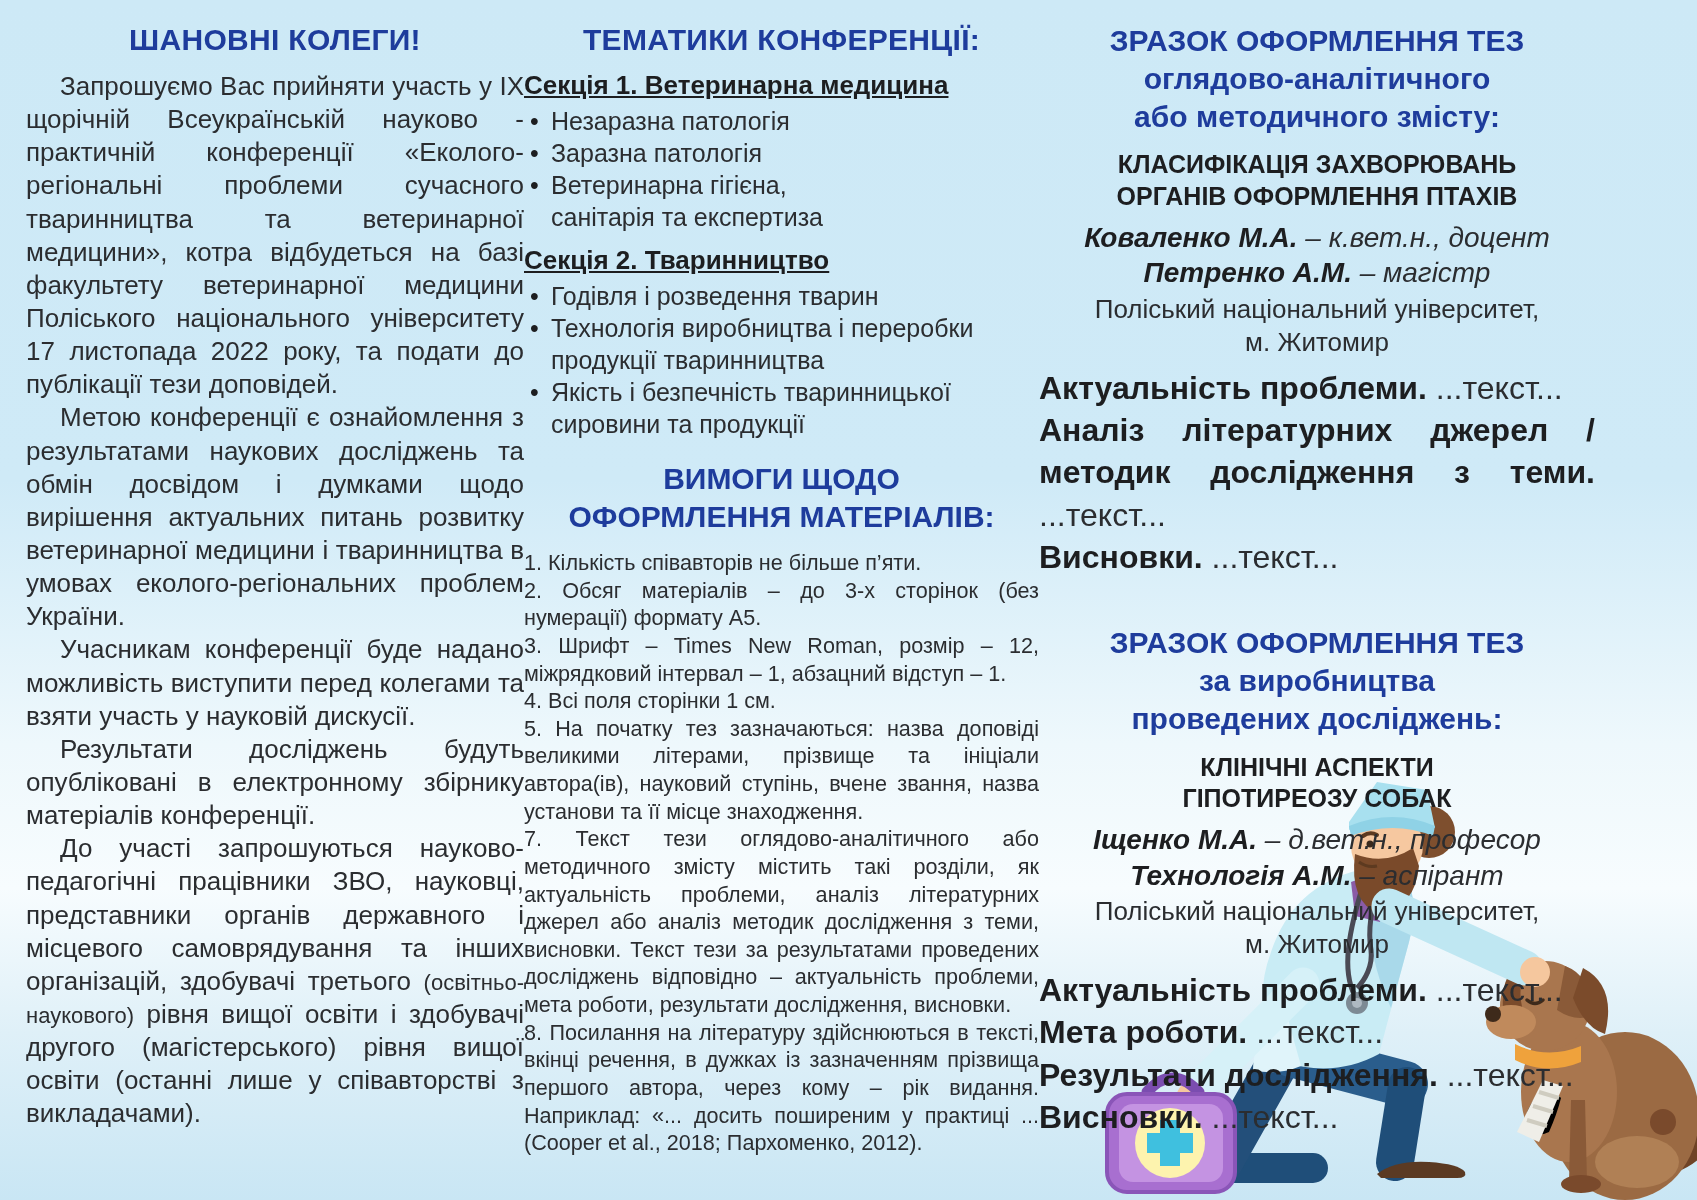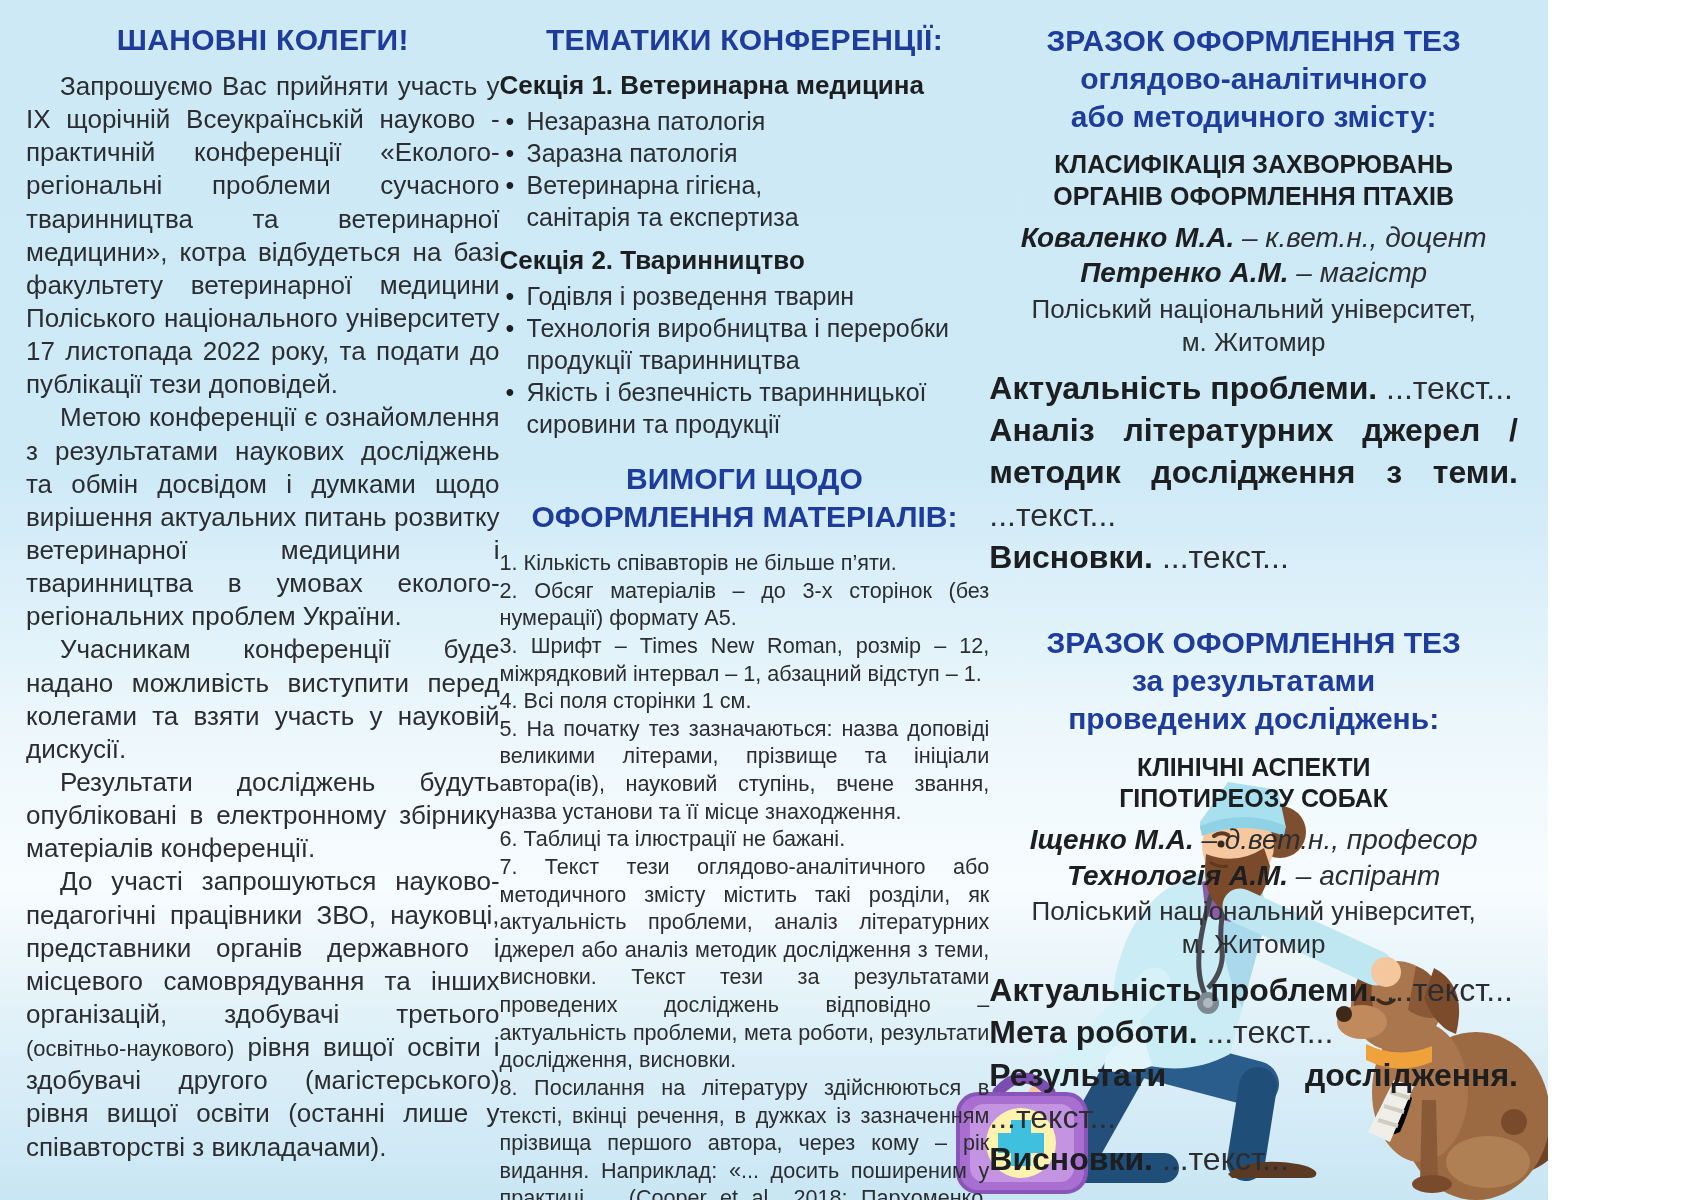--- a/index.html
+++ b/index.html
@@ -1,18 +1,18 @@
 <!DOCTYPE html>
 <html><head>
 <meta charset="utf-8">
 <style>
   html,body{margin:0;padding:0;}
   .page{
     position:relative;
-    width:1548px;height:1200px;
+    width:1697px;height:1200px;
     box-sizing:border-box;
     overflow:hidden;
     background:linear-gradient(180deg,#cde9f6 0%,#cfeaf7 40%,#eef8fc 62%,#f7fcfe 74%,#dff0f8 86%,#c9e6f4 100%);
     font-family:"Liberation Sans",sans-serif;
     color:#2b2d30;
     display:flex;
     padding:18px 30px 0 26px;
   }
   .col{position:relative;z-index:2;}
   .col1{width:498px;}
@@ -34,20 +34,21 @@
     text-indent:34px;
     margin:0;
   }
   .small-inline{font-size:22px;}
   
   .sec-head{
     font-weight:700;
     font-size:26px;
     color:#1d1e20;
     margin:12px 0 4px 0;
+    text-decoration:underline;
   }
   .bullet{
     position:relative;
     font-size:25px;
     line-height:1.28;
     padding-left:27px;
     white-space:pre-line;
   }
   .bullet::before{
     content:"\2022";
@@ -147,21 +148,20 @@
       <div class="bullet">Якість і безпечність тваринницької сировини та продукції</div>
     </div>
 
     <div class="req-title">ВИМОГИ ЩОДО
 ОФОРМЛЕННЯ МАТЕРІАЛІВ:</div>
     <p class="req-item">1. Кількість співавторів не більше п’яти.</p>
     <p class="req-item">2. Обсяг матеріалів – до 3-х сторінок (без нумерації) формату А5.</p>
     <p class="req-item">3. Шрифт – Times New Roman, розмір – 12, міжрядковий інтервал – 1, абзацний відступ – 1.</p>
     <p class="req-item">4. Всі поля сторінки 1 см.</p>
     <p class="req-item">5. На початку тез зазначаються: назва доповіді великими літерами, прізвище та ініціали автора(ів), науковий ступінь, вчене звання, назва установи та її місце знаходження.</p>
-    <p class="req-item">6. Таблиці та ілюстрації не бажані.</p>
     <p class="req-item">7. Текст тези оглядово-аналітичного або методичного змісту містить такі розділи, як актуальність проблеми, аналіз літературних джерел або аналіз методик дослідження з теми, висновки. Текст тези за результатами проведених досліджень відповідно – актуальність проблеми, мета роботи, результати дослідження, висновки.</p>
     <p class="req-item">8. Посилання на літературу здійснюються в тексті, вкінці речення, в дужках із зазначенням прізвища першого автора, через кому – рік видання. Наприклад: «... досить поширеним у практиці ... (Cooper et al., 2018; Пархоменко, 2012).</p>
   </div>
 
   <div class="col col3">
 
     <div class="sample">
       <div class="s-title">
         <div>ЗРАЗОК ОФОРМЛЕННЯ ТЕЗ</div>
         <div>оглядово-аналітичного</div>
@@ -174,21 +174,21 @@
       <div class="affil">Поліський національний університет,
 м. Житомир</div>
       <div class="field"><b>Актуальність проблеми.</b><span> ...текст...</span></div>
       <div class="field"><b>Аналіз літературних джерел / методик дослідження з теми.</b><span> ...текст...</span></div>
       <div class="field"><b>Висновки.</b><span> ...текст...</span></div>
     </div>
 
     <div class="sample sample2">
       <div class="s-title">
         <div>ЗРАЗОК ОФОРМЛЕННЯ ТЕЗ</div>
-        <div>за результатами</div>
+        <div>за виробництва</div>
         <div>проведених досліджень:</div>
       </div>
       <div class="paper-title">КЛІНІЧНІ АСПЕКТИ
 ГІПОТИРЕОЗУ СОБАК</div>
       <div class="author-line"><b>Іщенко М.А.</b><span> – д.вет.н., професор</span></div>
       <div class="author-line"><b>Технологія А.М.</b><span> – аспірант</span></div>
       <div class="affil">Поліський національний університет,
 м. Житомир</div>
       <div class="field"><b>Актуальність проблеми.</b><span> ...текст...</span></div>
       <div class="field"><b>Мета роботи.</b><span> ...текст...</span></div>

